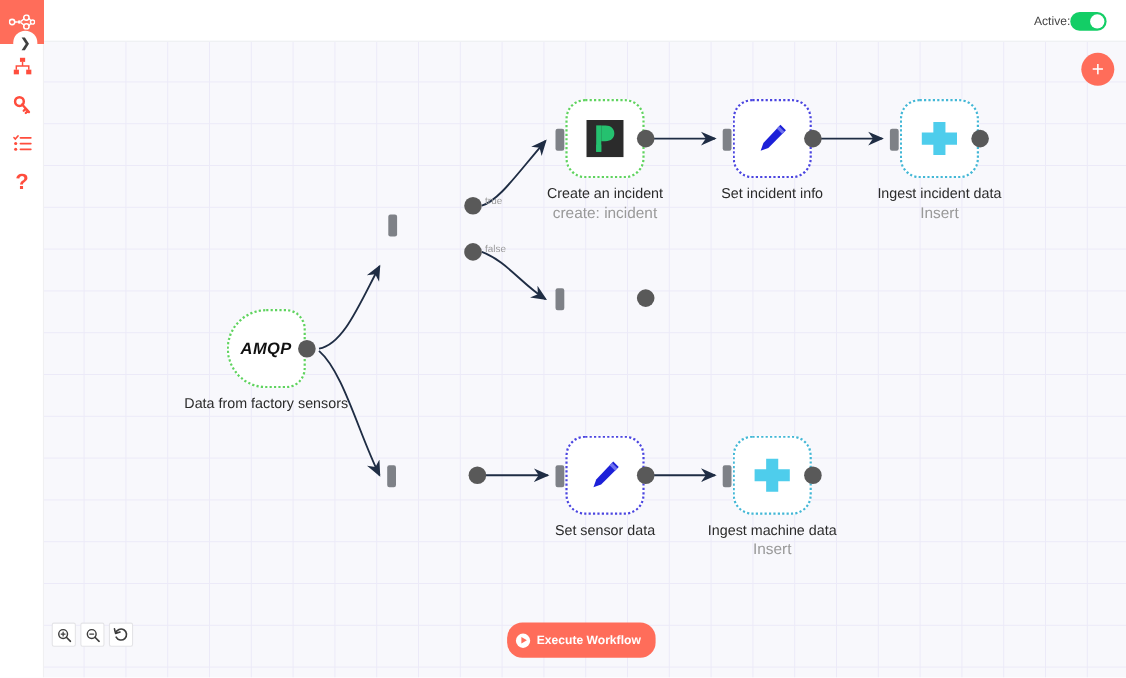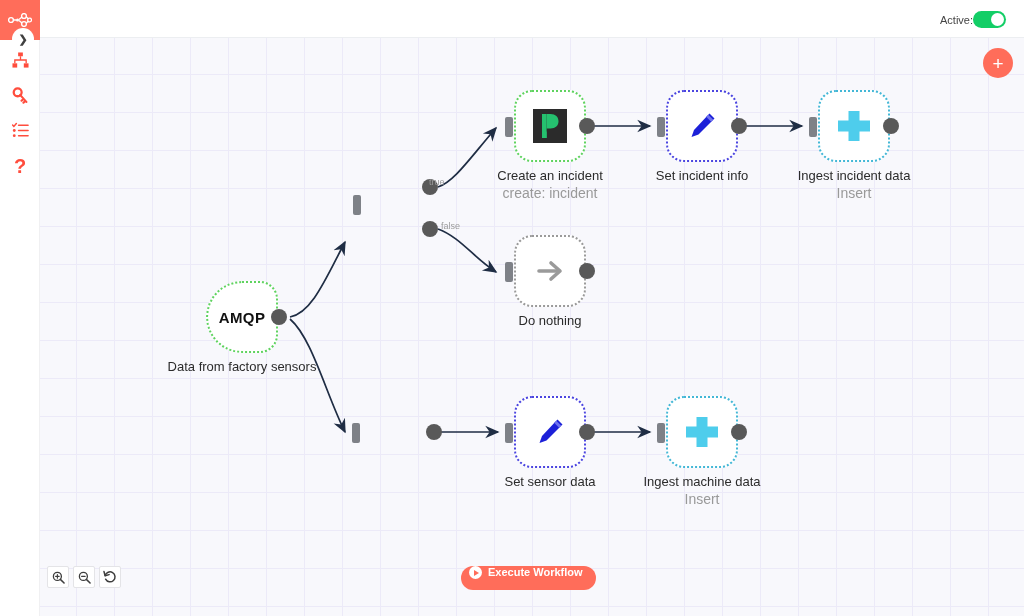--- a/index.html
+++ b/index.html
@@ -108,21 +108,21 @@
     transform: translateX(-50%);
     white-space: nowrap; font-size: 13px; color: #2b2b2b;
     text-align: center;
   }
   .node-sub {
     position: absolute; top: 93px; left: 50%;
     transform: translateX(-50%);
     white-space: nowrap; font-size: 14px; color: #999;
     text-align: center;
   }
-  .amqp-text { font-size: 15px; font-weight: bold; color: #111; letter-spacing: .4px; }
+  .amqp-text { font-size: 15px; font-weight: bold; color: #111; letter-spacing: .4px; font-style: italic; }
 
   
   .dot-out {
     position: absolute; width: 16px; height: 16px; border-radius: 50%;
     background: #595959; z-index: 14; cursor: pointer;
   }
   .stub-in {
     position: absolute; width: 8px; height: 20px; border-radius: 2px;
     background: #7e8187; z-index: 14;
   }
@@ -133,23 +133,23 @@
 
   
   .zoom-btn {
     position: absolute; width: 22px; height: 22px;
     background: #fff; border: 1px solid #e4e4e7; border-radius: 2px;
     display: flex; align-items: center; justify-content: center;
     color: #3d3d3d; cursor: pointer; z-index: 20;
   }
   #exec-btn {
     position: absolute; left: 421px; top: 528px;
-    height: 24px; padding: 0 13px 0 8px;
+    height: 32px; padding: 0 13px 0 8px;
     background: #ff6d5a; color: #fff; border-radius: 14px;
-    display: flex; align-items: flex-start; gap: 6px;
+    display: flex; align-items: center; gap: 6px;
     font-size: 11px; font-weight: bold; cursor: pointer; z-index: 20;
   }
   #exec-btn .play {
     width: 13px; height: 13px; border-radius: 50%; background: #fff;
     display: flex; align-items: center; justify-content: center;
   }
   #exec-btn .play::after {
     content:""; border-left: 5px solid #ff6d5a;
     border-top: 3.2px solid transparent; border-bottom: 3.2px solid transparent;
     margin-left: 2px;
@@ -238,21 +238,21 @@
     </div>
 
     <div class="node trigger b-green" style="left:166px; top:243px;">
       <span class="amqp-text">AMQP</span>
       <div class="node-label">Data from factory sensors</div>
     </div>
     <div class="dot-out" style="left:231px; top:271px;"></div>
 
     <div class="stub-in" style="left:313px; top:157px;"></div>
     <div class="dot-out" style="left:382px; top:141px;"></div>
-    <div class="io-label" style="left:389px; top:139px;">true</div>
+    <div class="io-label" style="left:401px; top:139px;">true</div>
     <div class="dot-out" style="left:382px; top:183px;"></div>
     <div class="io-label" style="left:401px; top:183px;">false</div>
 
     <div class="node b-green" style="left:474px; top:52px;">
       <svg width="34" height="34" viewBox="0 0 34 34">
         <rect x="0" y="0" width="34" height="34" fill="#2b2b2b"></rect>
         <path d="M9 5 H17.5 C22.5 5 25.5 8 25.5 12.2 C25.5 16.5 22.5 19.4 17.5 19.4 H13.6 V5 Z" fill="#25c16f"></path>
         <rect x="9" y="5" width="4.6" height="24" fill="#25c16f"></rect>
         <rect x="9" y="22.5" width="4.6" height="6.5" fill="#25c16f"></rect>
       </svg>
@@ -275,27 +275,20 @@
     <div class="node b-cyan" style="left:778px; top:52px;">
       <svg width="40" height="40" viewBox="0 0 40 40">
         <path d="M14.5 5 H25.5 V14.5 H36 V25.5 H25.5 V35 H14.5 V25.5 H4 V14.5 H14.5 Z" fill="#4ecdec"></path>
       </svg>
       <div class="node-label">Ingest incident data</div>
       <div class="node-sub">Insert</div>
     </div>
     <div class="stub-in" style="left:769px; top:79px;"></div>
     <div class="dot-out" style="left:843px; top:80px;"></div>
 
-    <div class="node b-gray" style="left:474px; top:197px;">
-      <svg width="34" height="34" viewBox="0 0 34 34">
-        <path d="M6 17 H26" stroke="#9a9a9a" stroke-width="3.6" stroke-linecap="round"></path>
-        <path d="M18 9 L27 17 L18 25" stroke="#9a9a9a" stroke-width="3.6" fill="none" stroke-linecap="round" stroke-linejoin="round"></path>
-      </svg>
-      <div class="node-label">Do nothing</div>
-    </div>
     <div class="stub-in" style="left:465px; top:224px;"></div>
     <div class="dot-out" style="left:539px; top:225px;"></div>
 
     <div class="stub-in" style="left:312px; top:385px;"></div>
     <div class="dot-out" style="left:386px; top:386px;"></div>
 
     <div class="node b-blue" style="left:474px; top:358px;align-items:center;">
       <svg width="34" height="34" viewBox="0 0 34 34">
         <path d="M24.5 4.5 L29.5 9.5 L13.5 25.5 L6.5 28 L9 21 Z" fill="#1c20d8"></path>
         <path d="M22.2 6.8 L27.2 11.8" stroke="#6f72ee" stroke-width="3"></path>

